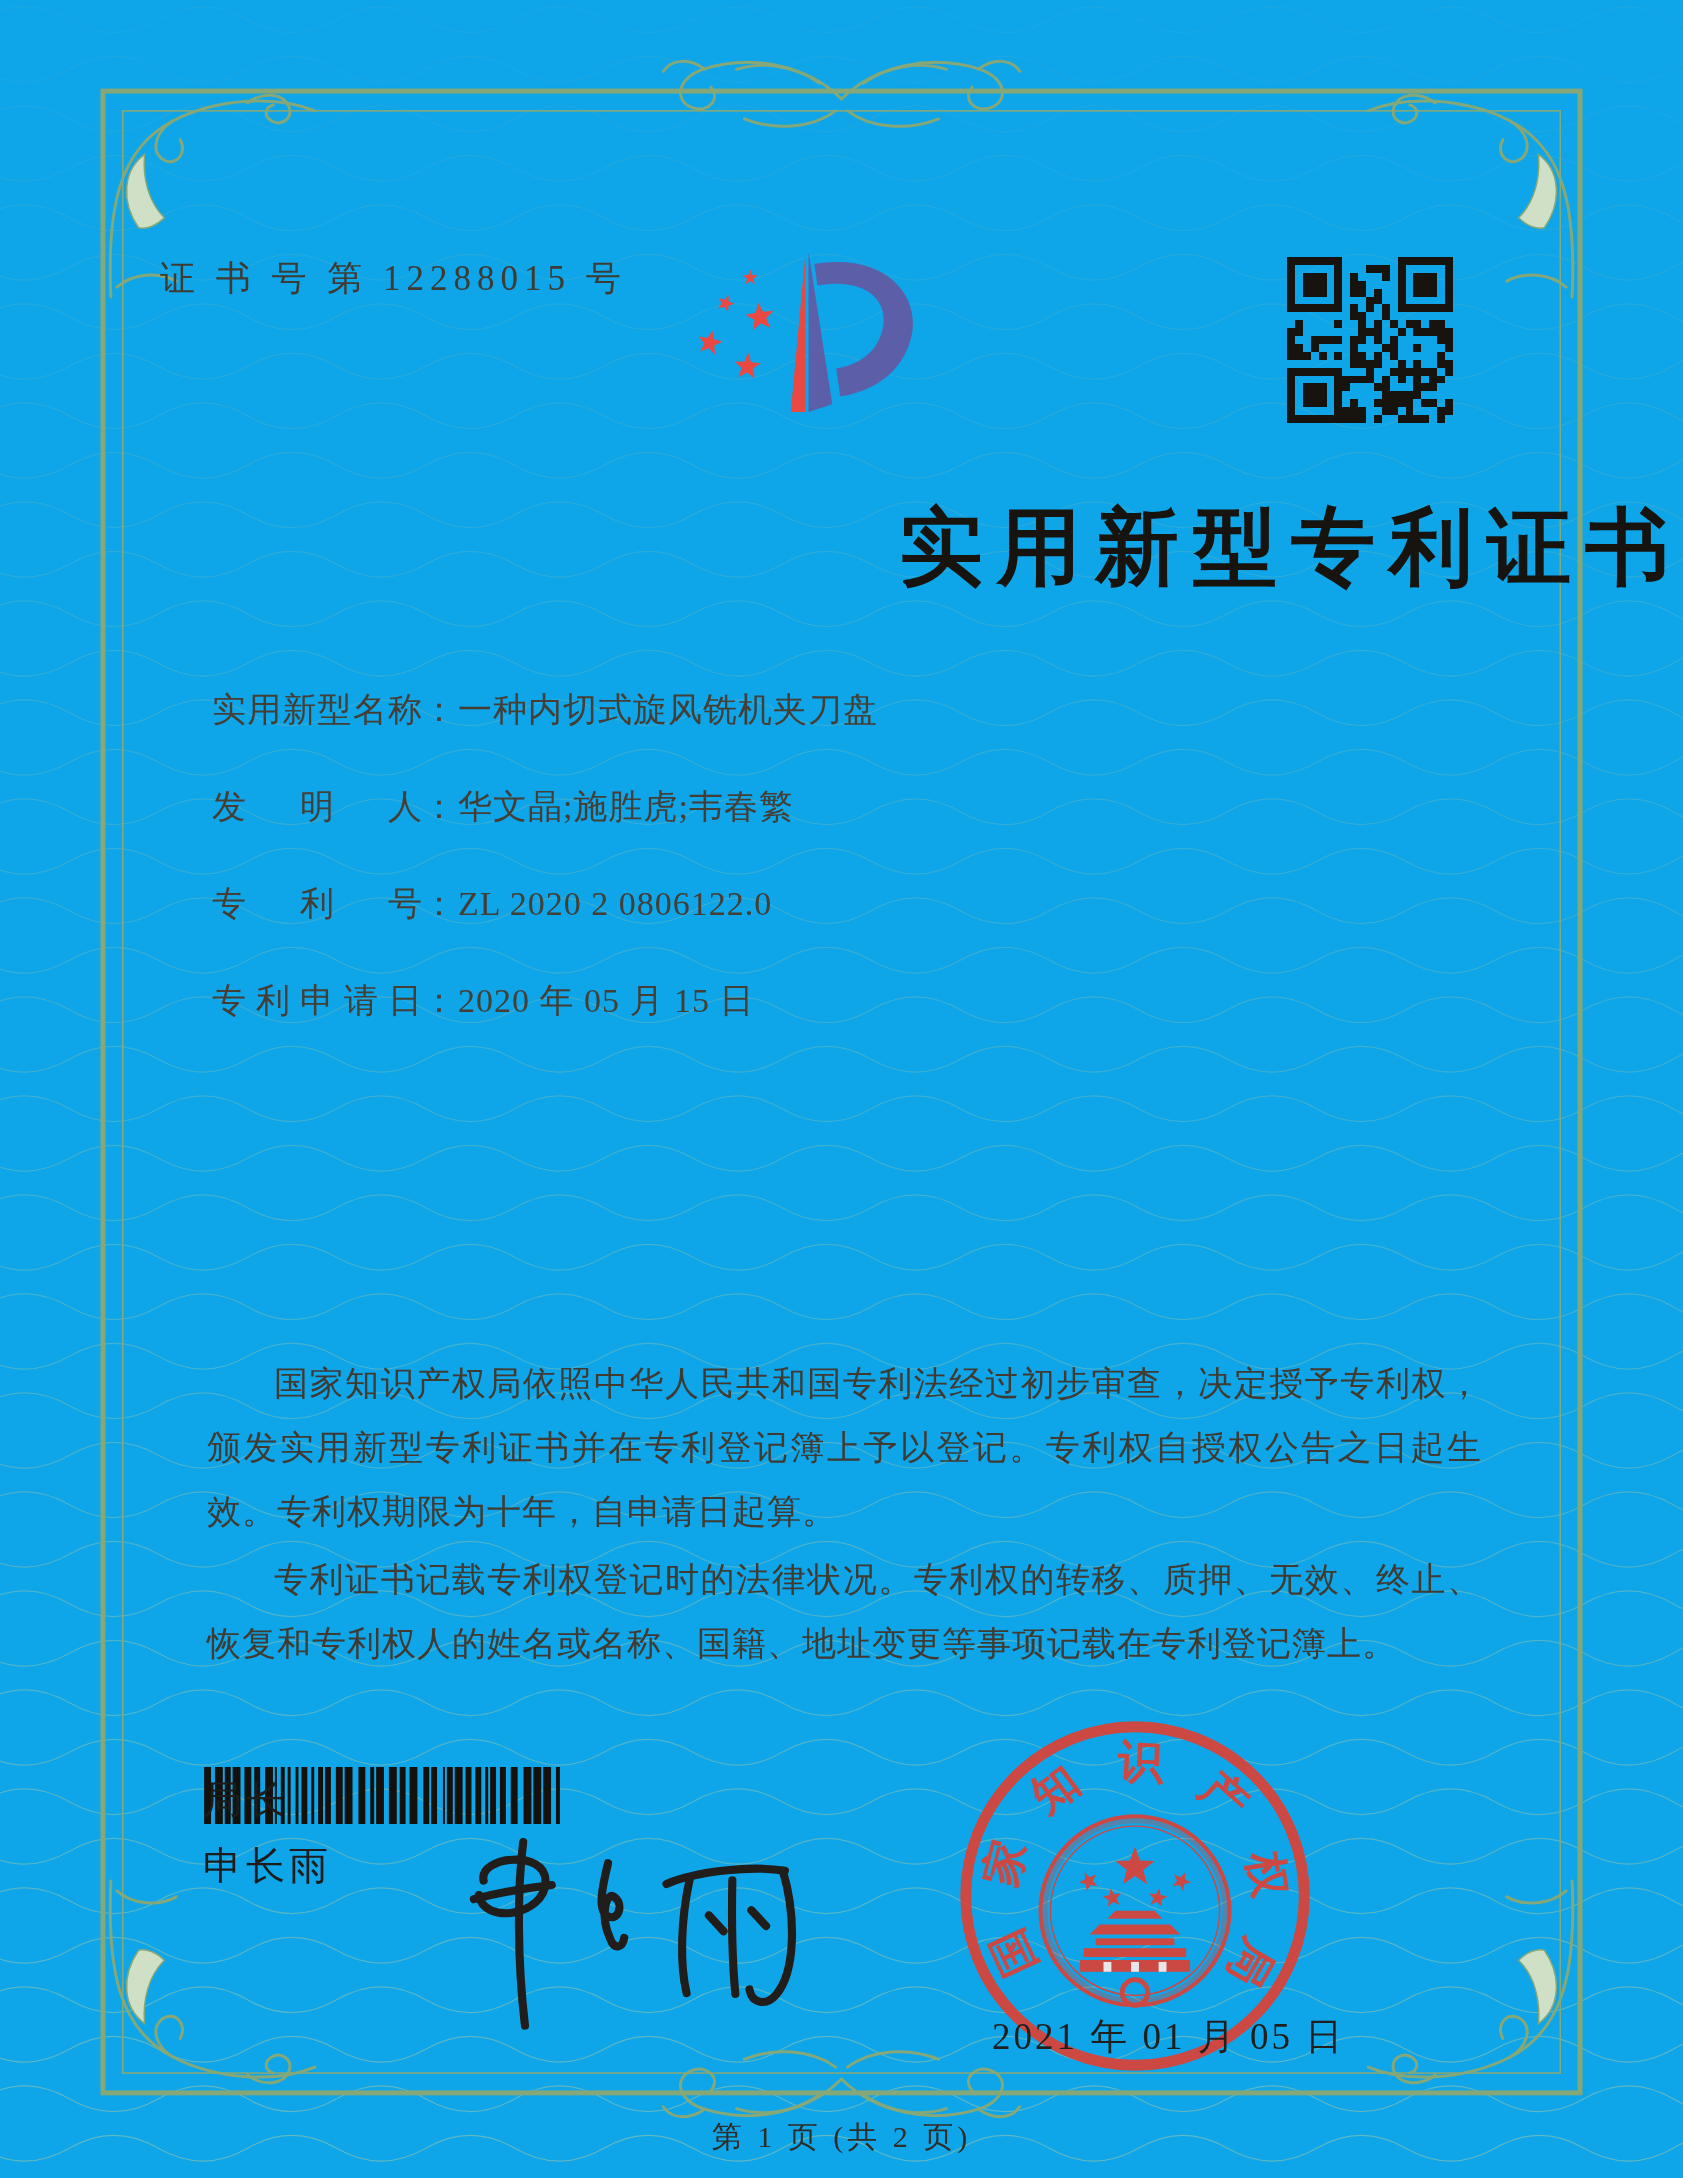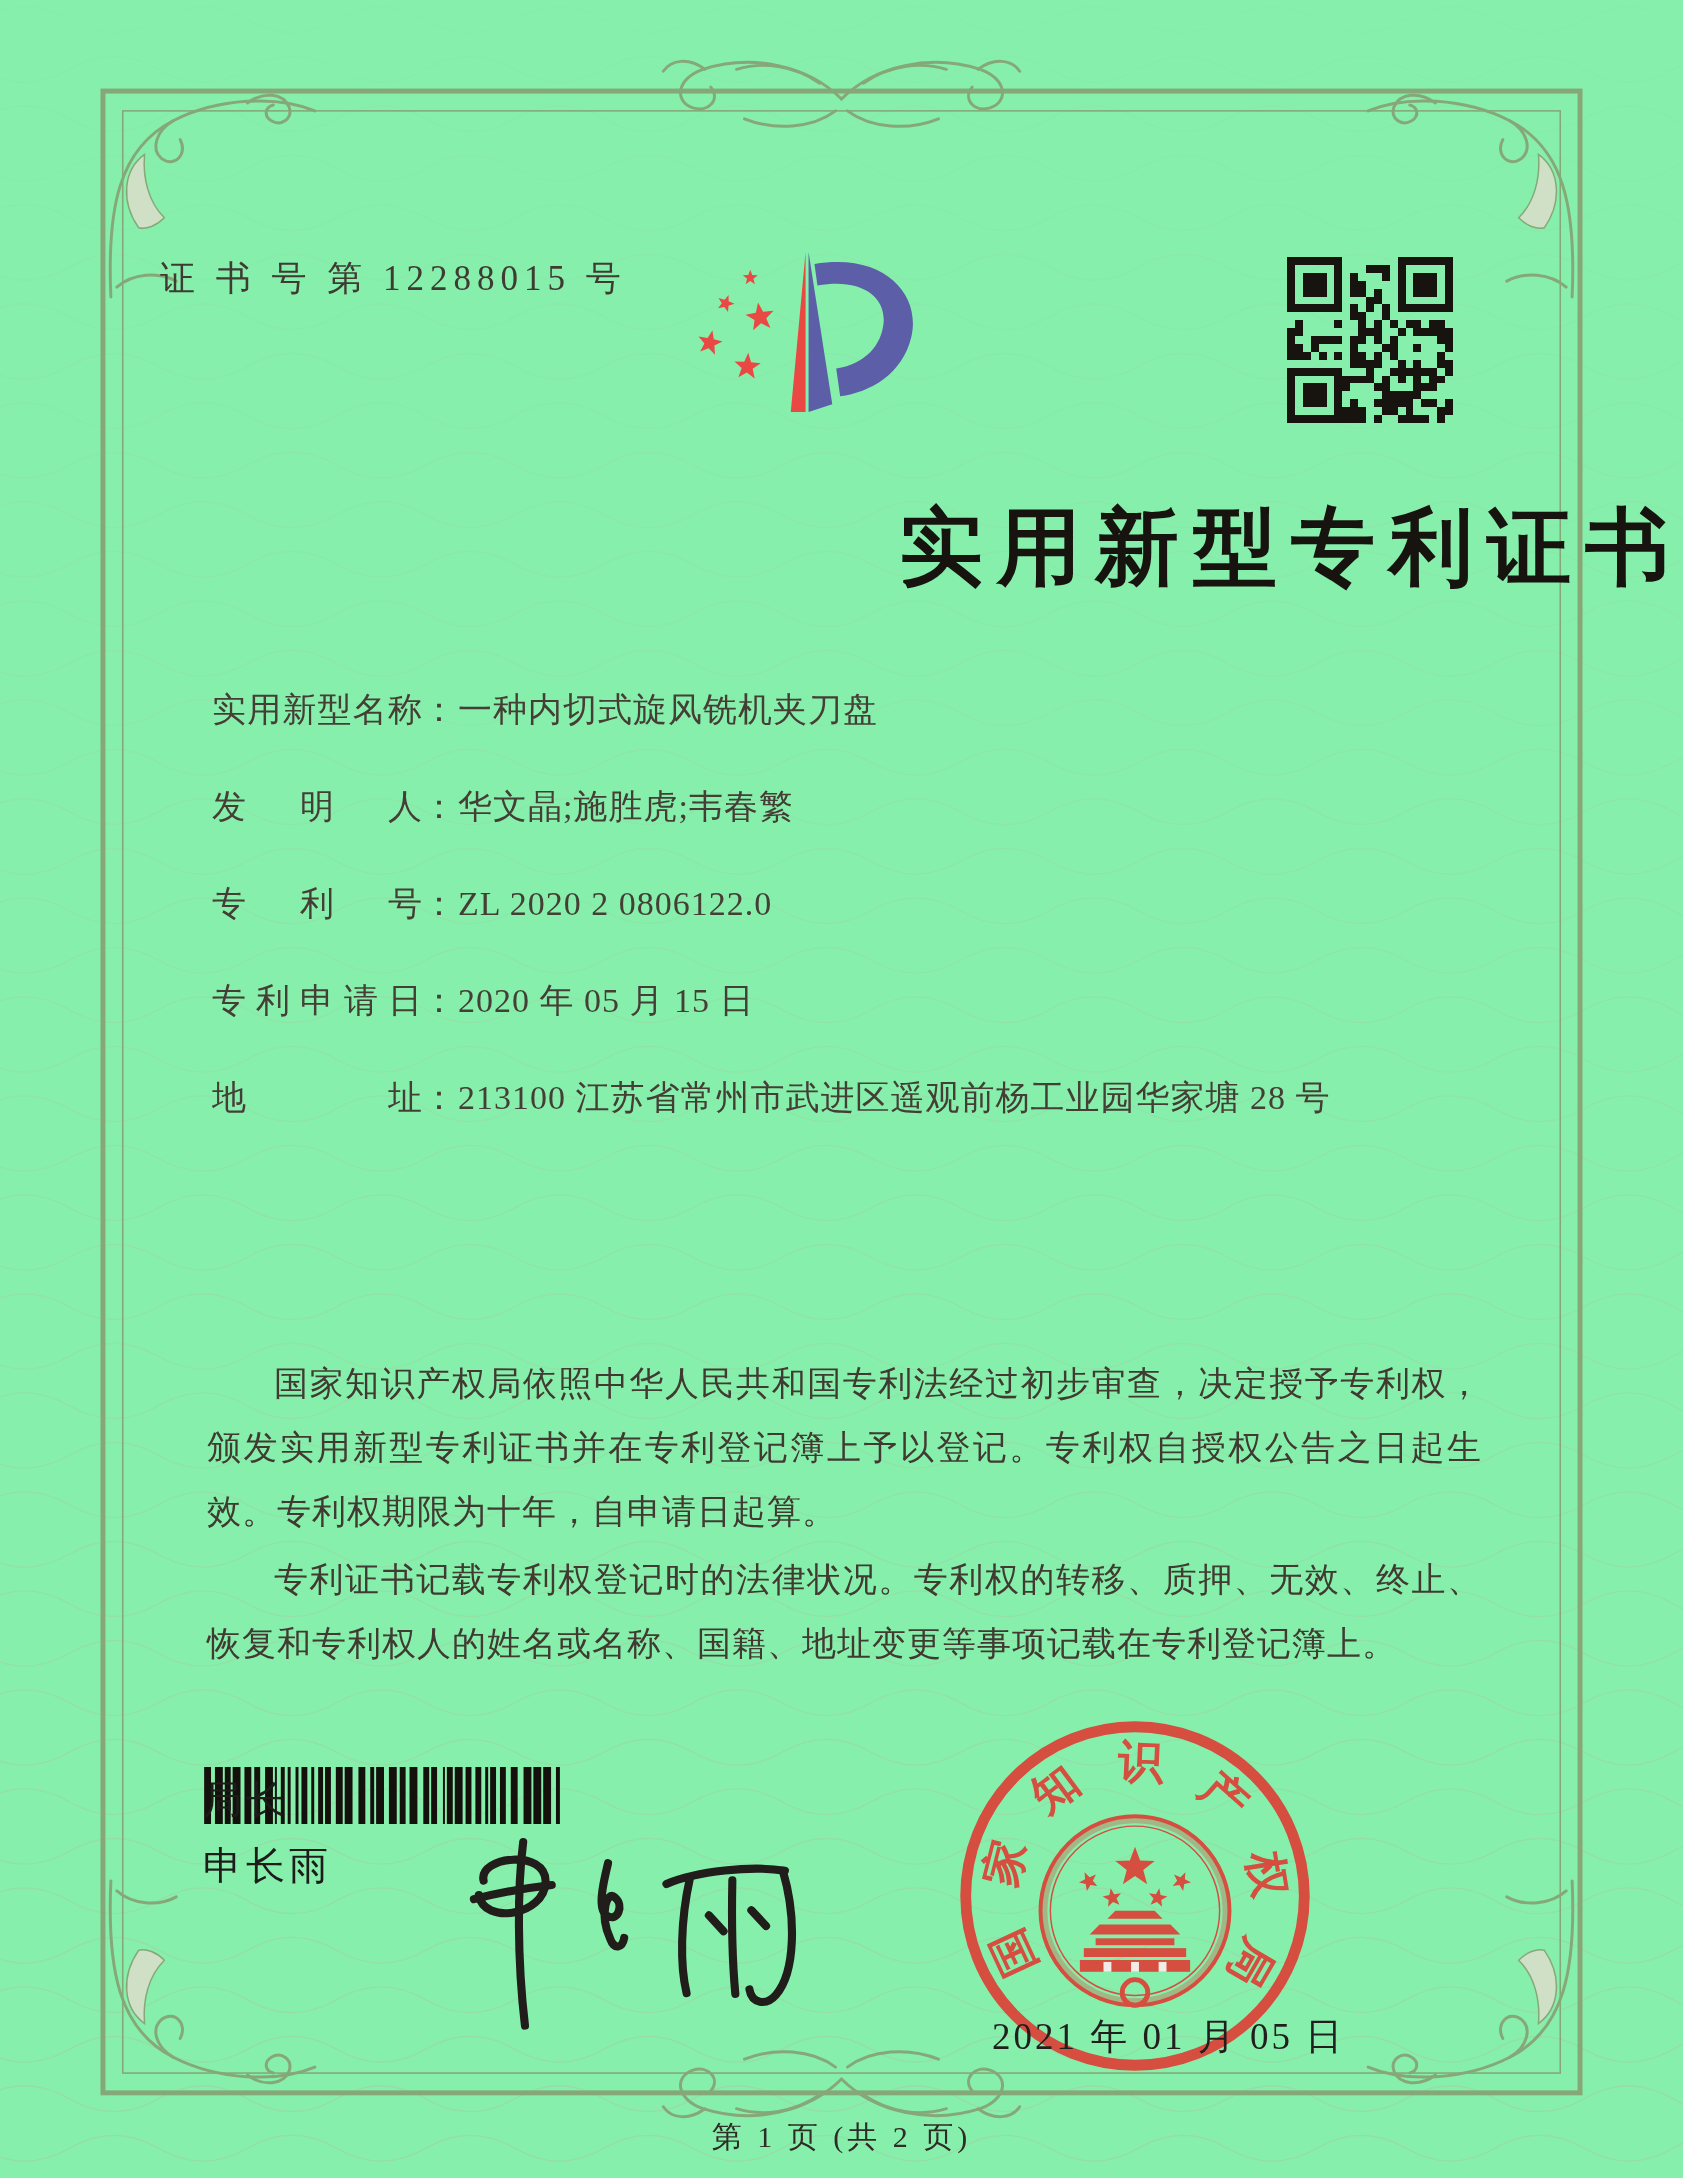--- a/index.html
+++ b/index.html
@@ -1,16 +1,16 @@
 <!DOCTYPE html>
 <html><head>
 <meta charset="utf-8">
 <style>
   html,body{margin:0;padding:0;background:#ffffff;}
-  .page{position:relative;width:1683px;height:2178px;margin:0 auto;background:#86efac;
+  .page{position:relative;width:1683px;height:2178px;margin:0 auto;background:#0ea5e9;
         overflow:hidden;font-family:"Liberation Serif",serif;}
   .abs{position:absolute;}
   svg{display:block;}
   
   #decor{position:absolute;left:0;top:0;width:1683px;height:2178px;pointer-events:none;}
   
   .cert-no{left:160px;top:255px;font-size:35px;letter-spacing:6px;color:#3f3a32;z-index:2;}
   
   .logo{left:688px;top:238px;width:249px;height:198px;z-index:2;}
   .qr{left:1287px;top:257px;width:166px;height:166px;z-index:2;}
@@ -392,23 +392,20 @@
     </div>
     <div class="frow">
       <span class="flabel">发明人</span><span class="fcolon">：</span><span class="fvalue">华文晶;施胜虎;韦春繁</span>
     </div>
     <div class="frow">
       <span class="flabel">专利号</span><span class="fcolon">：</span><span class="fvalue">ZL 2020 2 0806122.0</span>
     </div>
     <div class="frow">
       <span class="flabel">专利申请日</span><span class="fcolon">：</span><span class="fvalue">2020 年 05 月 15 日</span>
     </div>
-    <div class="frow">
-      <span class="flabel">地址</span><span class="fcolon">：</span><span class="fvalue">213100 江苏省常州市武进区遥观前杨工业园华家塘 28 号</span>
-    </div>
   </div>
 
   <div class="abs paras">
     <p>国家知识产权局依照中华人民共和国专利法经过初步审查，决定授予专利权，颁发实用新型专利证书并在专利登记簿上予以登记。专利权自授权公告之日起生效。专利权期限为十年，自申请日起算。</p>
     <p>专利证书记载专利权登记时的法律状况。专利权的转移、质押、无效、终止、恢复和专利权人的姓名或名称、国籍、地址变更等事项记载在专利登记簿上。</p>
   </div>
 
   <svg class="abs barcode" id="barcode" width="361" height="57" viewBox="0 0 365 58">
       <rect x="0" y="0" width="7" height="58" fill="#14110d"></rect>
       <rect x="11" y="0" width="8" height="58" fill="#14110d"></rect>

